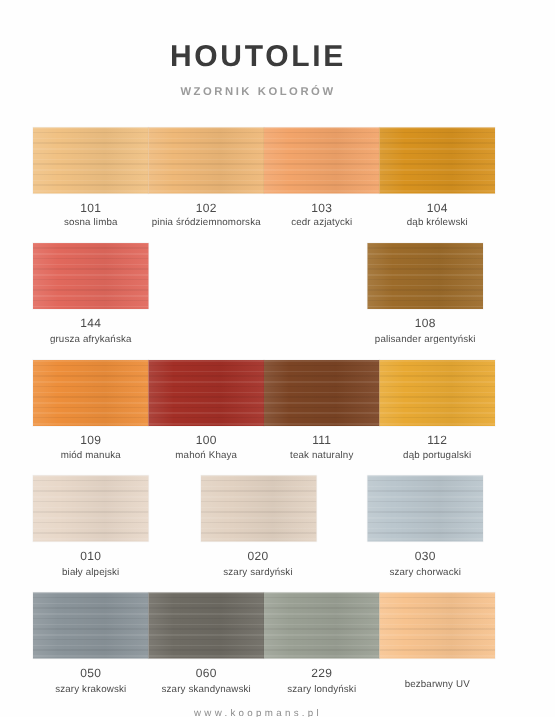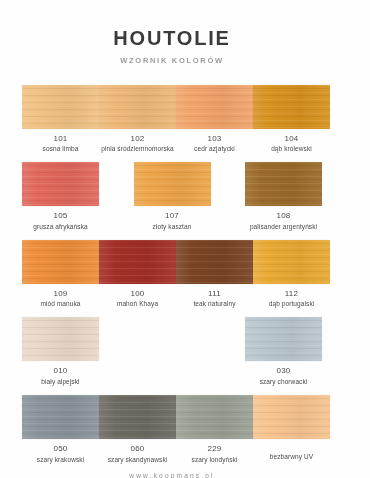--- a/index.html
+++ b/index.html
@@ -167,27 +167,22 @@
         </div>
         <div class="cell">
           <div class="swatch" style="background: rgb(215, 146, 31);"></div>
           <div class="code">104</div>
           <div class="name">dąb królewski</div>
         </div>
       </div>
       <div class="row">
         <div class="cell">
           <div class="swatch" style="background: rgb(225, 104, 92);"></div>
-          <div class="code">105</div>
+          <div class="code">144</div>
           <div class="name">grusza afrykańska</div>
-        </div>
-        <div class="cell">
-          <div class="swatch" style="background: rgb(237, 165, 74);"></div>
-          <div class="code">107</div>
-          <div class="name">złoty kasztan</div>
         </div>
         <div class="cell">
           <div class="swatch" style="background: rgb(156, 107, 42);"></div>
           <div class="code">108</div>
           <div class="name">palisander argentyński</div>
         </div>
       </div>
       <div class="row">
         <div class="cell">
           <div class="swatch" style="background: rgb(237, 142, 58);"></div>
@@ -208,20 +203,25 @@
           <div class="swatch" style="background: rgb(232, 169, 51);"></div>
           <div class="code">112</div>
           <div class="name">dąb portugalski</div>
         </div>
       </div>
       <div class="row">
         <div class="cell">
           <div class="swatch" style="background: rgb(232, 216, 201);"></div>
           <div class="code">010</div>
           <div class="name">biały alpejski</div>
+        </div>
+        <div class="cell">
+          <div class="swatch" style="background: rgb(226, 210, 194);"></div>
+          <div class="code">020</div>
+          <div class="name">szary sardyński</div>
         </div>
         <div class="cell">
           <div class="swatch" style="background: rgb(186, 198, 205);"></div>
           <div class="code">030</div>
           <div class="name">szary chorwacki</div>
         </div>
       </div>
       <div class="row">
         <div class="cell">
           <div class="swatch" style="background: rgb(138, 148, 154);"></div>

